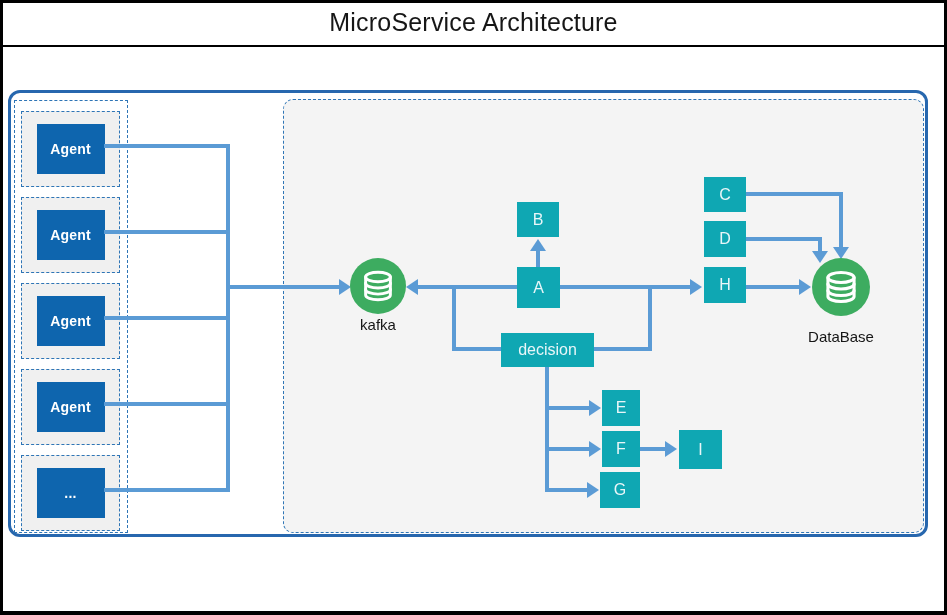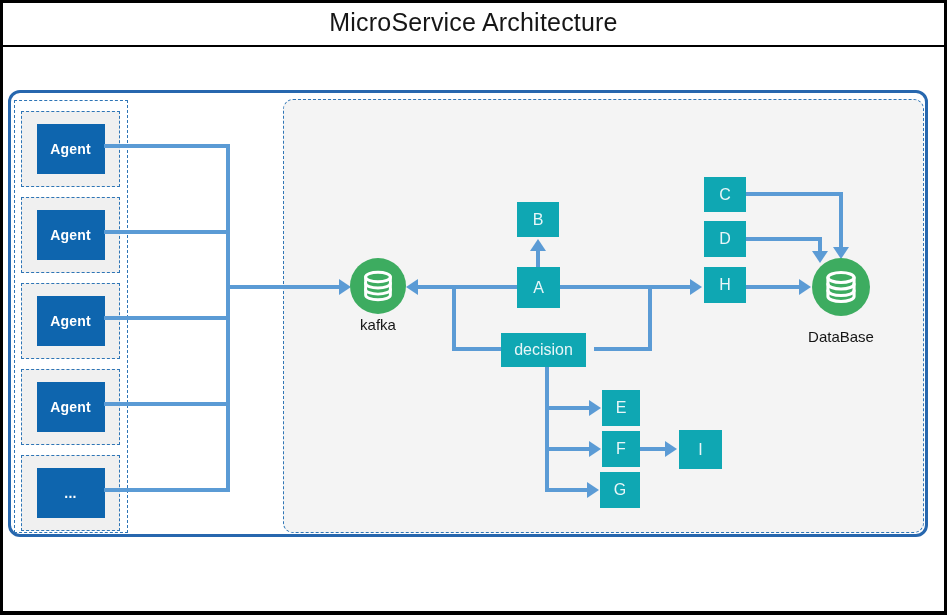--- a/index.html
+++ b/index.html
@@ -114,21 +114,21 @@
   <div class="line" style="left:746px; top:237px; width:76px; height:4px;"></div>
   <div class="line" style="left:818px; top:237px; width:4px; height:14px;"></div>
   <div class="ah ah-d" style="left:812px; top:251px;"></div>
 
   <div id="nodes-layer">
       <div class="service" style="left: 517px; top: 202px; width: 42px; height: 35px;">B</div>
       <div class="service" style="left: 517px; top: 267px; width: 43px; height: 41px;">A</div>
       <div class="service" style="left: 704px; top: 177px; width: 42px; height: 35px;">C</div>
       <div class="service" style="left: 704px; top: 221px; width: 42px; height: 36px;">D</div>
       <div class="service" style="left: 704px; top: 267px; width: 42px; height: 36px;">H</div>
-      <div class="service" style="left: 501px; top: 333px; width: 85px; height: 34px;">decision</div>
+      <div class="service" style="left: 501px; top: 333px; width: 93px; height: 34px;">decision</div>
       <div class="service" style="left: 602px; top: 390px; width: 38px; height: 36px;">E</div>
       <div class="service" style="left: 602px; top: 431px; width: 38px; height: 36px;">F</div>
       <div class="service" style="left: 600px; top: 472px; width: 40px; height: 36px;">G</div>
       <div class="service" style="left: 679px; top: 430px; width: 43px; height: 39px;">I</div>
       <div class="dbcircle" style="left: 350px; top: 258px; width: 56px; height: 56px;">
         <svg width="36" height="36" viewBox="-16 -16 32 32">
           <g fill="none" stroke="#ffffff" stroke-width="2.6" stroke-linecap="round">
             <ellipse cx="0" cy="-8" rx="11" ry="4.2"></ellipse>
             <path d="M-11,-8 V8 A11,4.2 0 0 0 11,8 V-8"></path>
             <path d="M-11,-2.5 A11,4.2 0 0 0 11,-2.5"></path>

